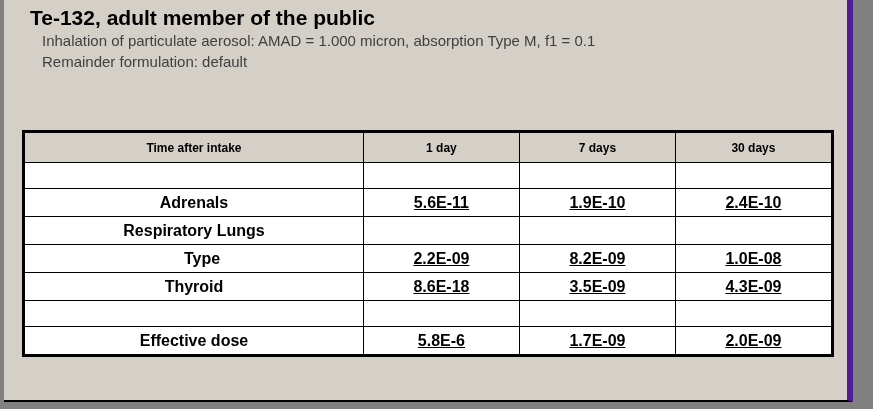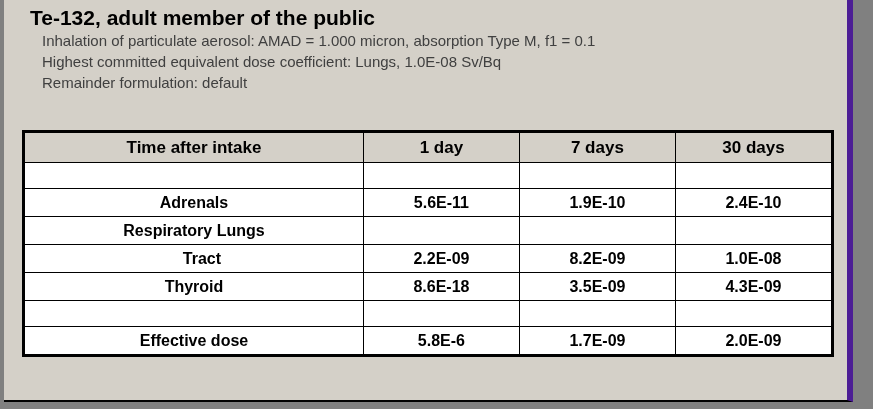--- a/index.html
+++ b/index.html
@@ -65,48 +65,48 @@
     color: #000000;
     box-sizing: border-box;
     background: #ffffff;
     overflow: hidden;
     white-space: nowrap;
   }
   thead th {
     background: #d4d0c8;
     text-align: center;
     height: 30px;
-    font-size: 17px;
+    font-size: 12px;
   }
   col.c0 { width: 42%; }
   col.c1 { width: 19.33%; }
   col.c2 { width: 19.33%; }
   col.c3 { width: 19.34%; }
   td.label {
     text-align: center;
   }
   td.val {
     text-align: center;
+    text-decoration: underline;
   }
   td.indent {
     padding-left: 22px;
   }
   tr.spacer td {
     height: 26px;
   }
 </style>
 </head>
 <body>
 
 <div class="panel">
 
   <div class="header">
     <div class="title">Te-132, adult member of the public</div>
     <div class="subline">Inhalation of particulate aerosol: AMAD = 1.000 micron, absorption Type M, f1 = 0.1</div>
-    <div class="subline">Highest committed equivalent dose coefficient:   Lungs,  1.0E-08 Sv/Bq</div>
     <div class="subline">Remainder formulation: default</div>
   </div>
 
   <div class="table-wrap">
     <table>
       <colgroup>
         <col class="c0">
           <col class="c1">
           <col class="c2">
           <col class="c3">
@@ -132,21 +132,21 @@
             <td class="val">1.9E-10</td>
             <td class="val">2.4E-10</td>
           </tr>
           <tr>
             <td class="label">Respiratory Lungs</td>
             <td class="val"></td>
             <td class="val"></td>
             <td class="val"></td>
           </tr>
           <tr>
-            <td class="label indent">Tract</td>
+            <td class="label indent">Type</td>
             <td class="val">2.2E-09</td>
             <td class="val">8.2E-09</td>
             <td class="val">1.0E-08</td>
           </tr>
           <tr>
             <td class="label">Thyroid</td>
             <td class="val">8.6E-18</td>
             <td class="val">3.5E-09</td>
             <td class="val">4.3E-09</td>
           </tr>

